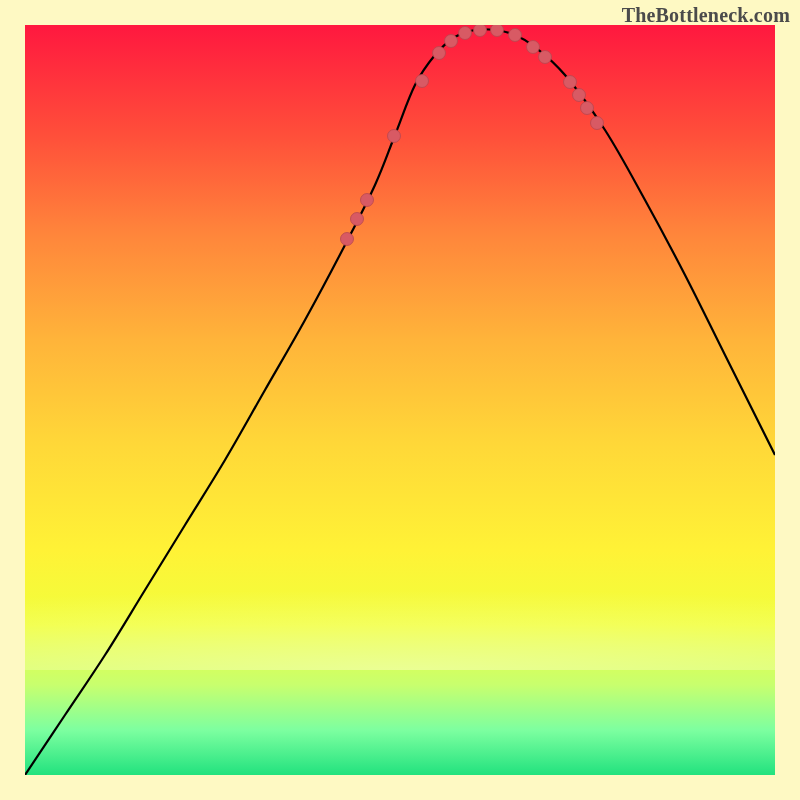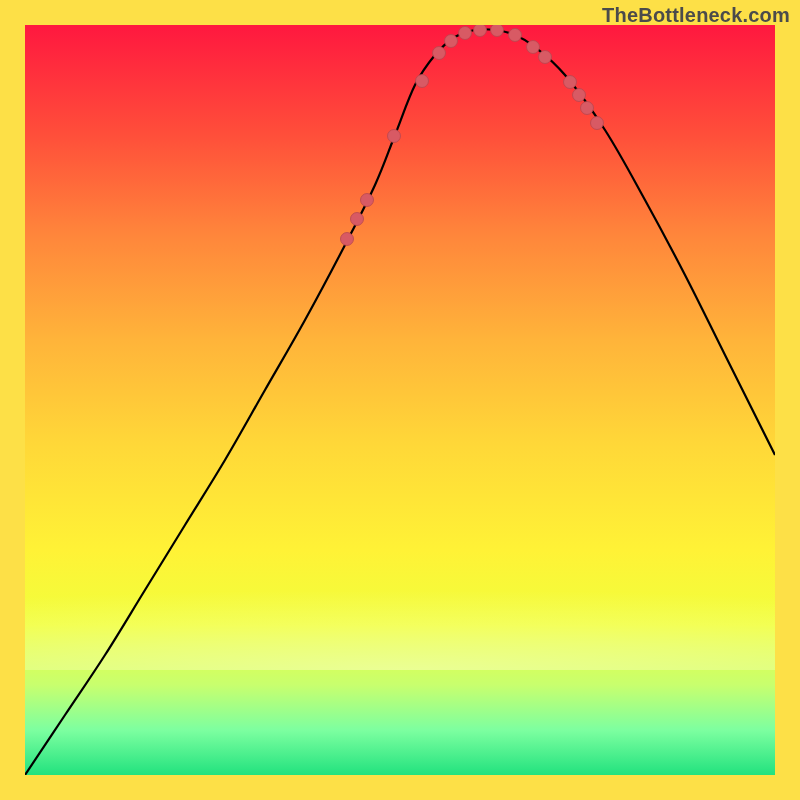--- a/index.html
+++ b/index.html
@@ -8,21 +8,22 @@
     width: 800px;
     height: 800px;
     background: #000;
     overflow: hidden;
     font-family: Arial, Helvetica, sans-serif;
   }
   .container {
     position: relative;
     width: 800px;
     height: 800px;
-    background: #fde047;
+    background: #fef9c3;
+    font-family: Liberation Serif, serif;
   }
   .watermark {
     position: absolute;
     top: 4px;
     right: 10px;
     color: #4b4b4b;
     font-size: 20px;
     font-weight: 600;
     letter-spacing: 0.2px;
     z-index: 10;

